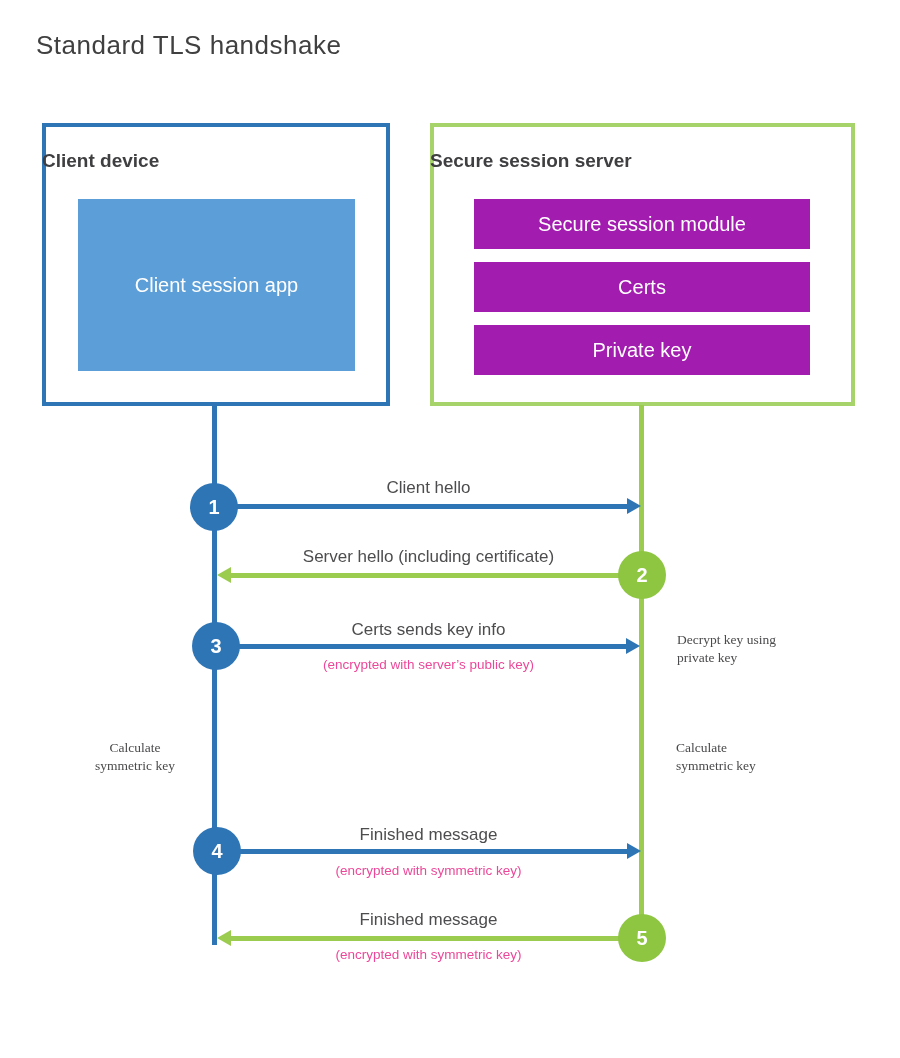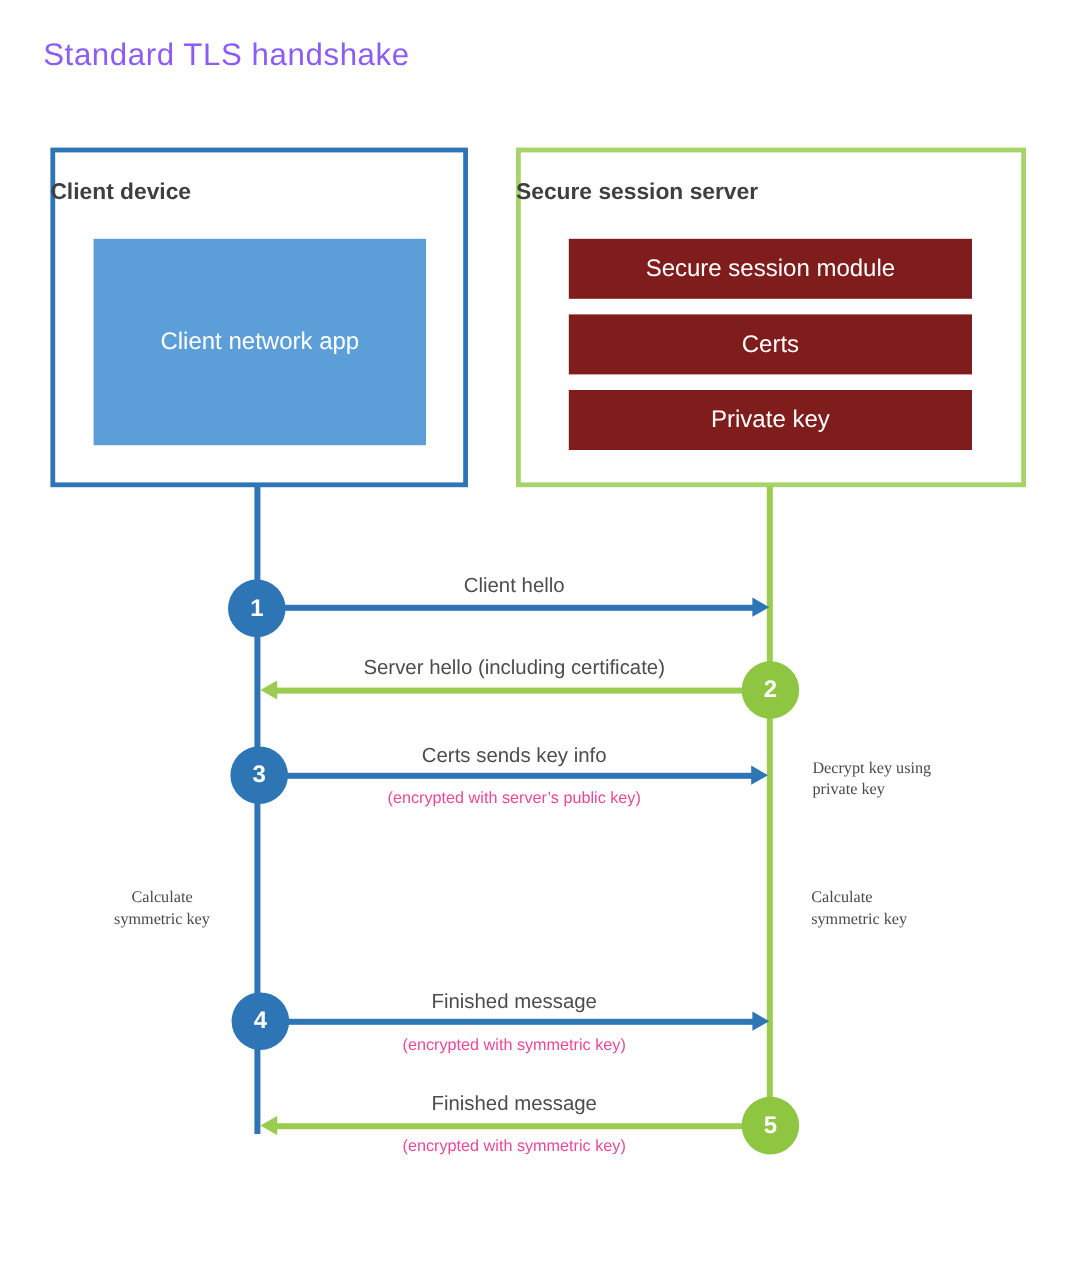--- a/index.html
+++ b/index.html
@@ -8,42 +8,42 @@
     width:900px;height:1058px;
     background:#ffffff;
     font-family:"Liberation Sans","DejaVu Sans",sans-serif;
     overflow:hidden;
   }
   .abs{position:absolute;}
   
   #page-title{
     left:36px;top:30px;width:600px;
     font-size:26px;font-weight:300;letter-spacing:0.5px;
-    color:#8b5cf6;
+    color:#404040;
   }
   
   .actor-box{box-sizing:border-box;border-width:4px;border-style:solid;background:#ffffff;}
   #client-box{left:42px;top:123px;width:348px;height:283px;border-color:#2e75b6;}
   #server-box{left:430px;top:123px;width:425px;height:283px;border-color:#a6d36a;}
   .actor-title{
     top:150px;
     font-size:19px;font-weight:bold;color:#3f3f41;
   }
   #client-title{left:42px;width:348px;}
   #server-title{left:430px;width:425px;}
   #client-app{
     left:78px;top:199px;width:277px;height:172px;
     background:#5c9ed7;color:#ffffff;
     display:flex;align-items:center;justify-content:center;text-align:center;
     font-size:20px;line-height:1.3;
   }
   #client-app .wrap{width:170px;}
   .server-bar{
     left:474px;width:336px;height:50px;
-    background:#7f1d1d;color:#ffffff;
+    background:#a21caf;color:#ffffff;
     display:flex;align-items:center;justify-content:center;
     font-size:20px;
   }
   #bar-0{top:199px;}
   #bar-1{top:262px;}
   #bar-2{top:325px;}
   
   .lifeline{width:5px;}
   #client-lifeline{left:212px;top:405px;height:540px;background:#2e75b6;}
   #server-lifeline{left:639px;top:405px;height:533px;background:#9bcb4f;}
@@ -89,21 +89,21 @@
 </head>
 <body>
 
 <div id="canvas">
 
   <div class="abs" id="page-title">Standard TLS handshake</div>
 
   <div class="abs actor-box" id="client-box"></div>
   <div class="abs actor-title" id="client-title">Client device</div>
   <div class="abs" id="client-app">
-    <div class="wrap">Client network app</div>
+    <div class="wrap">Client session app</div>
   </div>
 
   <div class="abs actor-box" id="server-box"></div>
   <div class="abs actor-title" id="server-title">Secure session server</div>
   <div class="abs server-bar" id="bar-0">
     <span>Secure session module</span>
   </div>
   <div class="abs server-bar" id="bar-1">
     <span>Certs</span>
   </div>

